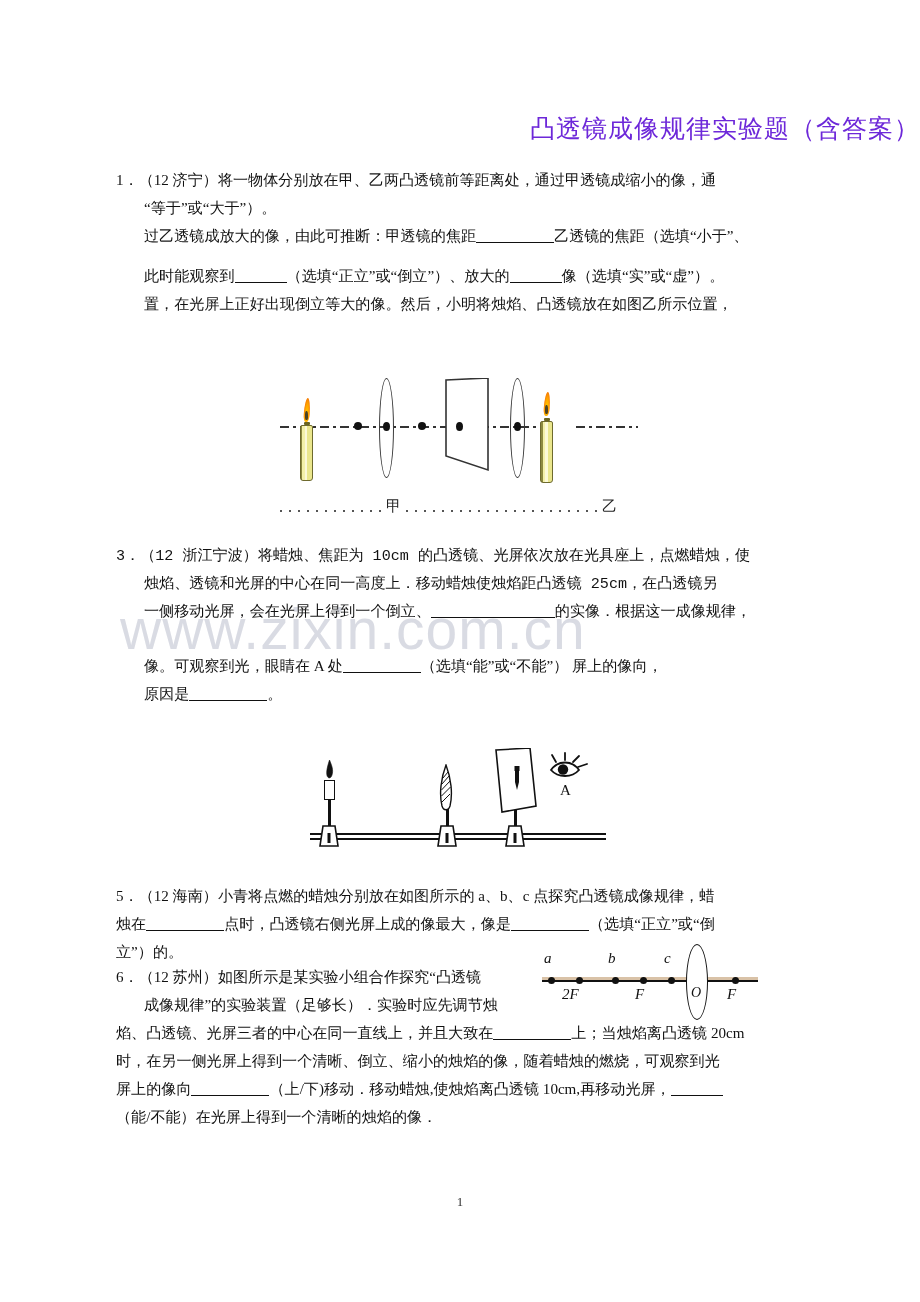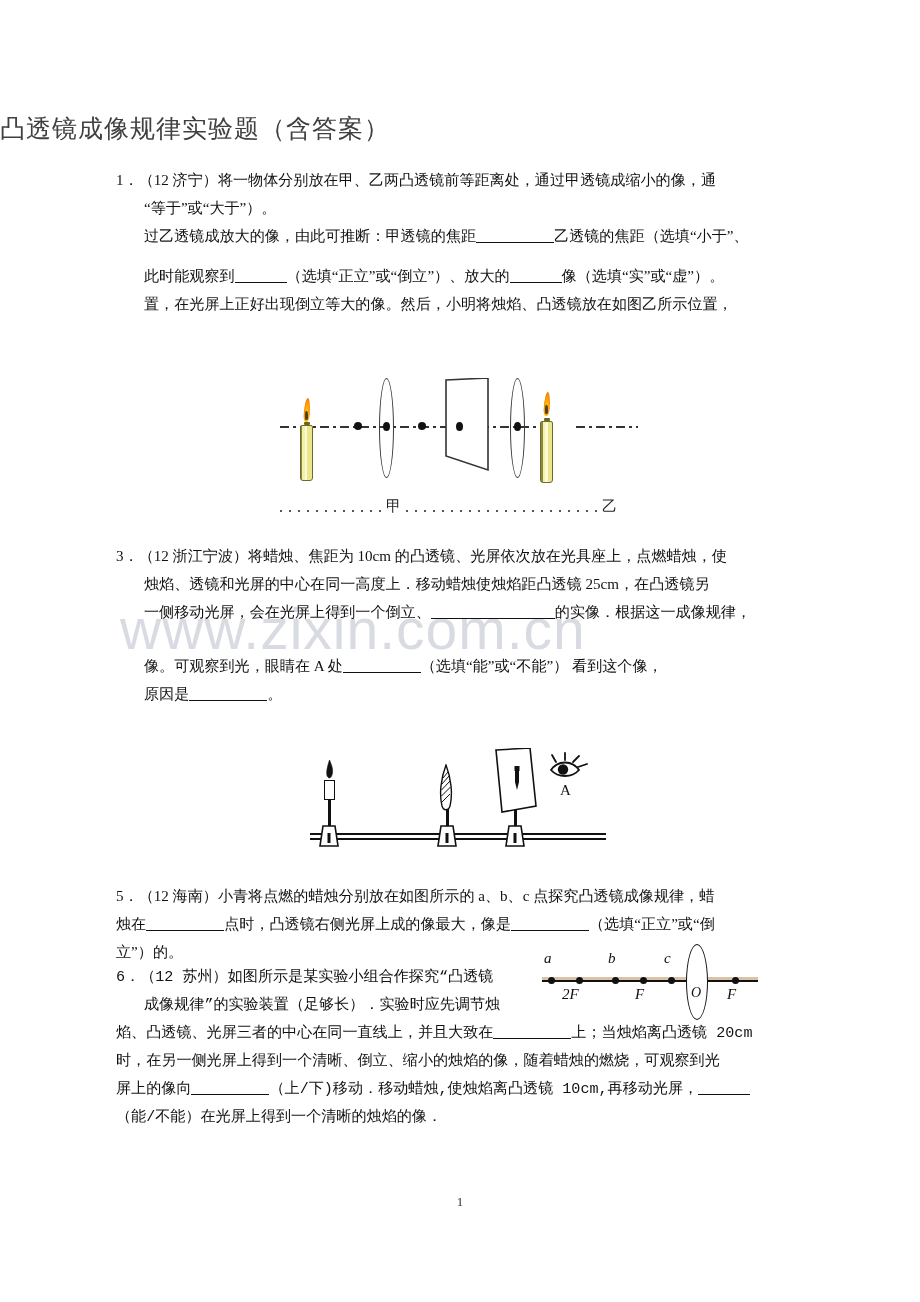--- a/index.html
+++ b/index.html
@@ -41,53 +41,53 @@
     font-weight: 400;
   }
 
   .content { position: relative; z-index: 2; }
 
   
   .doc-title {
     position: absolute;
     left: 0; top: 112px;
     width: 920px;
-    text-align: left;
+    text-align: right;
     font-size: 25px;
     letter-spacing: 1px;
     font-family: "Liberation Serif", "DejaVu Serif", serif;
     font-weight: 400;
-    color: #404040;
+    color: #6d28d9;
   }
 
   
   .q {
     position: absolute;
     font-size: 15.1px;
     line-height: 28px;
     color: #111;
     text-align: justify;
     text-justify: inter-character;
   }
   .q .body { display: block; }
   .blank-s { display: inline-block; border-bottom: 1px solid #111; width: 52px; vertical-align: -2px; }
   .blank-m { display: inline-block; border-bottom: 1px solid #111; width: 78px; vertical-align: -2px; }
   .blank-l { display: inline-block; border-bottom: 1px solid #111; width: 124px; vertical-align: -2px; }
 
   #q1 { left: 116px; top: 166px;  width: 700px; }
   #q2 { left: 116px; top: 262px;  width: 700px; }
-  #q3 { left: 116px; top: 542px;  width: 700px; }
+  #q3 { left: 116px; top: 542px;  width: 700px; font-family: Liberation Mono, monospace; }
   #q4 { left: 116px; top: 652px;  width: 700px; }
   #q5 { left: 116px; top: 882px;  width: 700px; }
   #q6 { left: 116px; top: 963px;  width: 700px; }
   .hang { padding-left: 28px; text-indent: -28px; }
   .hang2 { padding-left: 28px; }
 
   
-  #q6 { width: 700px; font-family: Liberation Mono, monospace; }
+  #q6 { width: 700px; }
   #q6 .shortline { width: 430px; }
 
   
   .page-num {
     position: absolute;
     left: 0; top: 1194px;
     width: 920px;
     text-align: center;
     font-size: 13px;
     color: #333;
@@ -360,21 +360,21 @@
         <span>3．</span><span>（12 浙江宁波）</span><span>将蜡烛、焦距为 10cm 的凸透镜、光屏依次放在光具座上，点燃蜡烛，使</span>
       </div>
       <div class="hang2">烛焰、透镜和光屏的中心在同一高度上．移动蜡烛使烛焰距凸透镜 25cm，在凸透镜另</div>
       <div class="hang2">
         <span>一侧移动光屏，会在光屏上得到一个倒立、</span><span class="blank-l"></span><span>的实像．根据这一成像规律，</span>
       </div>
     </div>
 
     <div class="q" id="q4">
       <div class="hang2">
-        <span>像。可观察到光，眼睛在 A 处</span><span class="blank-m"></span><span>（选填“能”或“不能”） 看到这个像，</span>
+        <span>像。可观察到光，眼睛在 A 处</span><span class="blank-m"></span><span>（选填“能”或“不能”） 屏上的像向，</span>
       </div>
       <div class="hang2">
         <span>原因是</span><span class="blank-m"></span><span>。</span>
       </div>
     </div>
 
     <div id="fig2">
 
       <div class="bench"></div>
 

